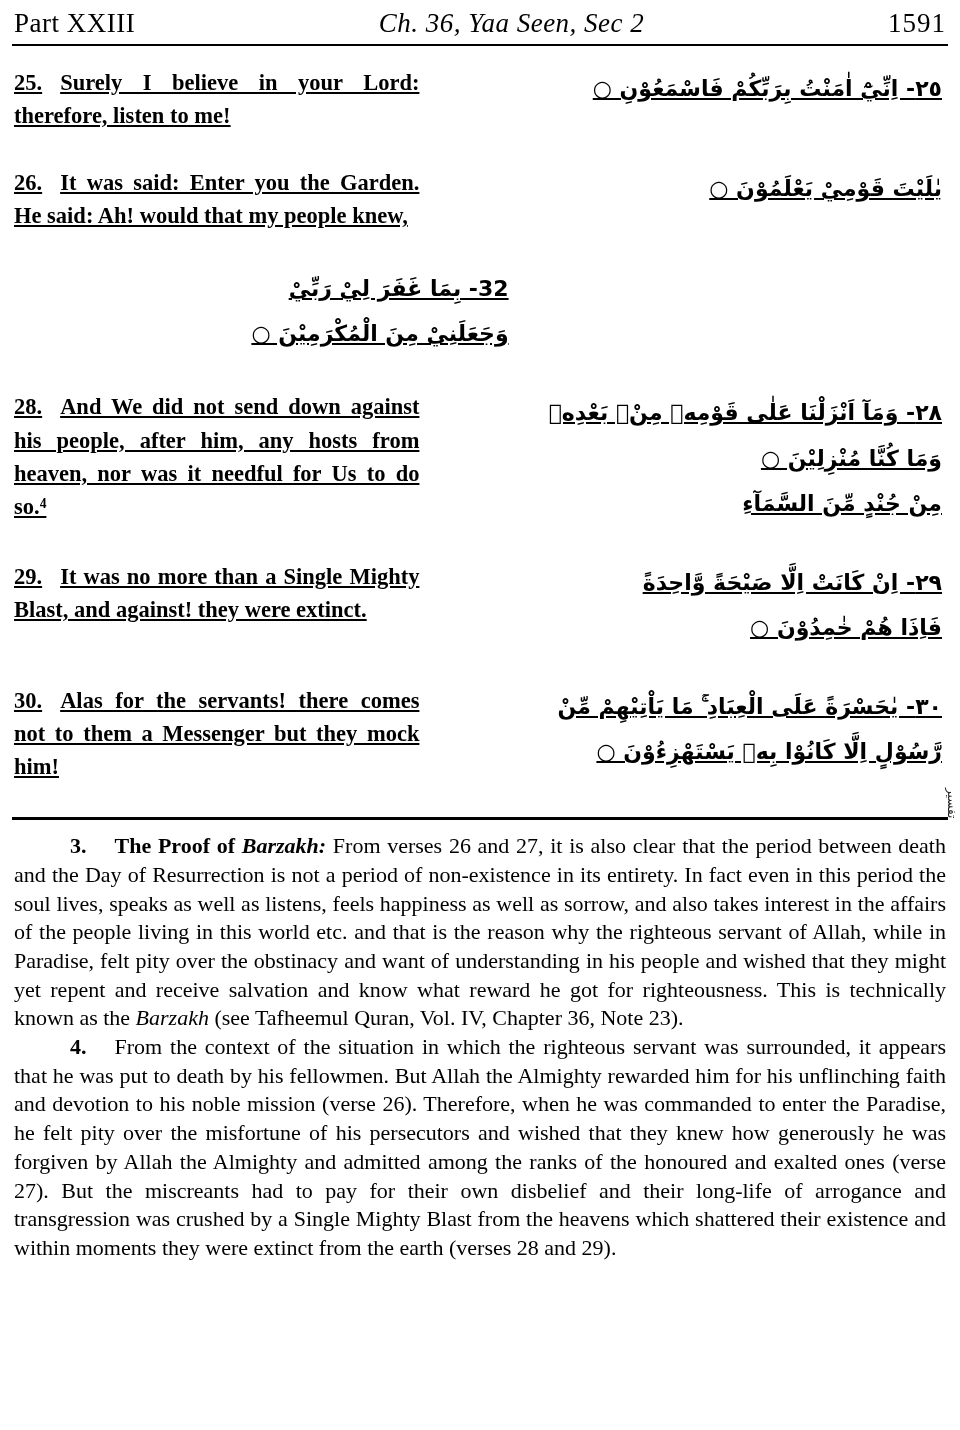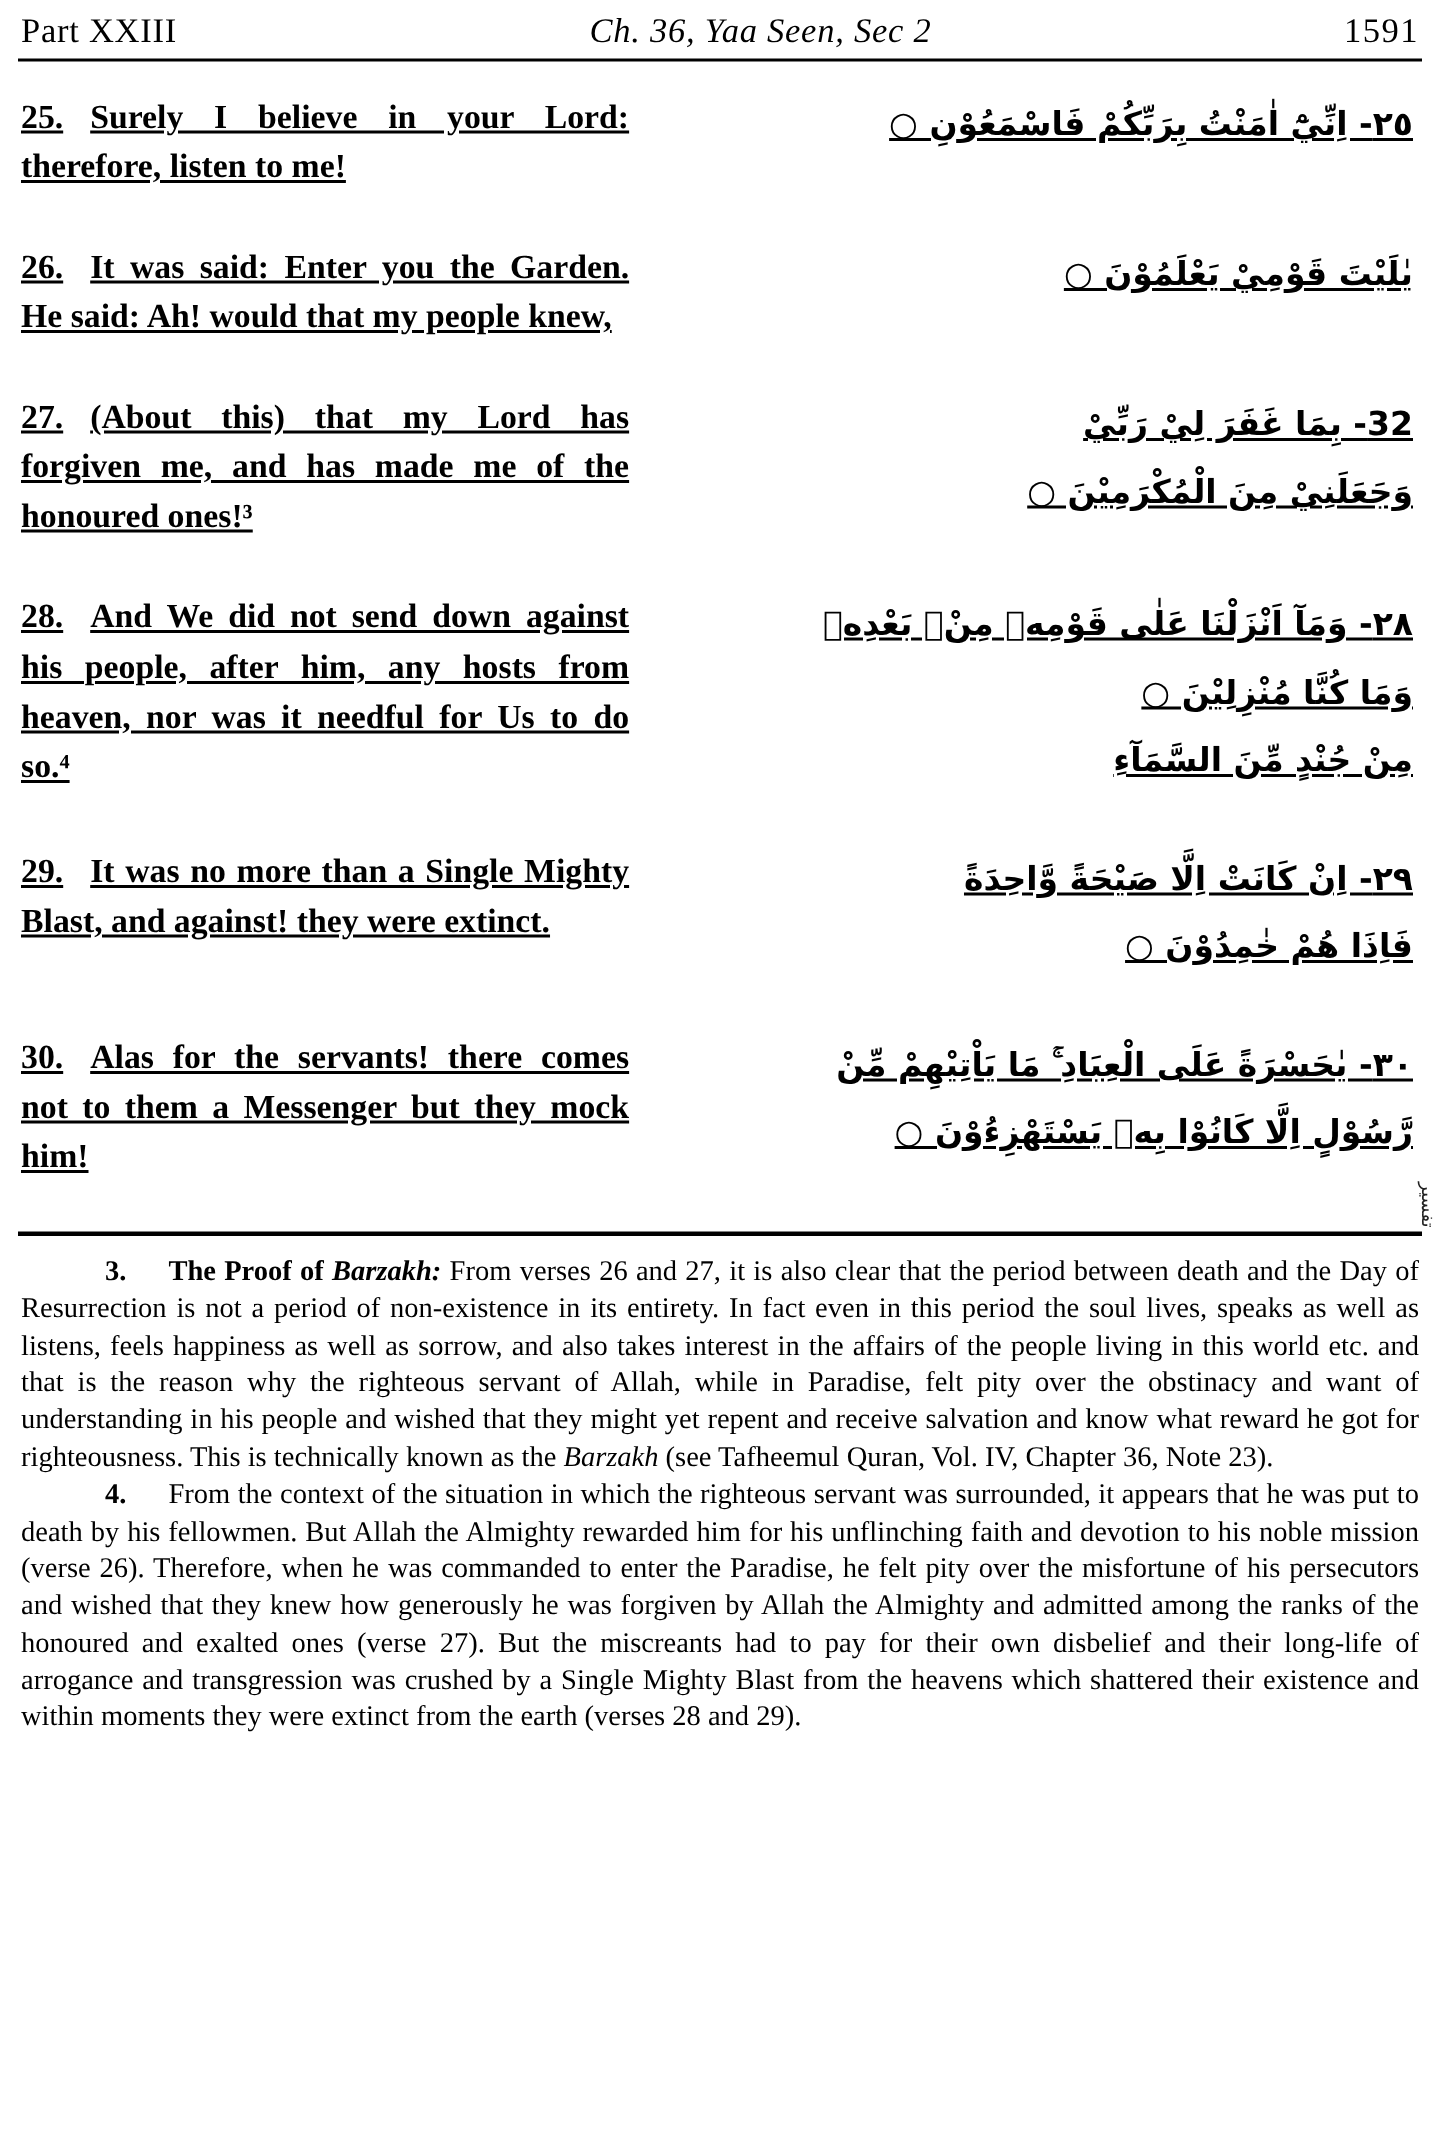--- a/index.html
+++ b/index.html
@@ -12,21 +12,21 @@
     color: #000;
     font-family: "Liberation Serif", serif;
   }
   .page { padding: 6px 12px 0 12px; position: relative; }
 
   
   .page-header {
     display: flex;
     justify-content: space-between;
     align-items: baseline;
-    font-size: 23px;
+    font-size: 27px;
     padding: 2px 2px 5px 2px;
   }
   .part-label { letter-spacing: 0.5px; }
   .chapter-title { font-style: italic; letter-spacing: 0.5px; }
   .page-number { letter-spacing: 1px; }
   .header-rule { border-top: 2px solid #000; margin: 0 0 20px 0; }
 
   
   .verses { padding: 0 2px; }
   .verse-row {
@@ -65,21 +65,21 @@
     writing-mode: vertical-rl;
     font-family: "DejaVu Sans", sans-serif;
     font-size: 12px;
     letter-spacing: 2px;
     color: #222;
   }
 
   
   .footnote-rule { border-top: 3px solid #000; margin: 2px 0 12px 0; }
   .footnotes {
-    font-size: 19px;
+    font-size: 22px;
     line-height: 1.305;
     text-align: justify;
     text-align-last: left;
     padding: 0 2px;
   }
   .footnote { text-indent: 56px; }
   .fn-num { margin-right: 28px; font-weight: 700; }
   .fn-bold { font-weight: 700; }
   .fn-bold-italic { font-weight: 700; font-style: italic; }
   .fn-italic { font-style: italic; }
@@ -106,21 +106,20 @@
     </section>
 
     <section class="verse-row">
       <p class="verse-english"><span class="vnum">26.</span><span>It was said: Enter you the Garden. He said: Ah! would that my people knew,</span></p>
       <div class="verse-arabic">
         <div class="arabic-line">يٰلَيْتَ قَوْمِيْ يَعْلَمُوْنَ ○</div>
       </div>
     </section>
 
     <section class="verse-row">
-      <p class="verse-english"><span class="vnum">27.</span><span>(About this) that my Lord has forgiven me, and has made me of the honoured ones!³</span></p>
       <div class="verse-arabic">
         <div class="arabic-line">32- بِمَا غَفَرَ لِيْ رَبِّيْ</div>
         <div class="arabic-line">وَجَعَلَنِيْ مِنَ الْمُكْرَمِيْنَ ○</div>
       </div>
     </section>
 
     <section class="verse-row">
       <p class="verse-english"><span class="vnum">28.</span><span>And We did not send down against his people, after him, any hosts from heaven, nor was it needful for Us to do so.⁴</span></p>
       <div class="verse-arabic">
         <div class="arabic-line">٢٨- وَمَآ اَنْزَلْنَا عَلٰى قَوْمِهٖ مِنْۢ بَعْدِهٖ</div>

